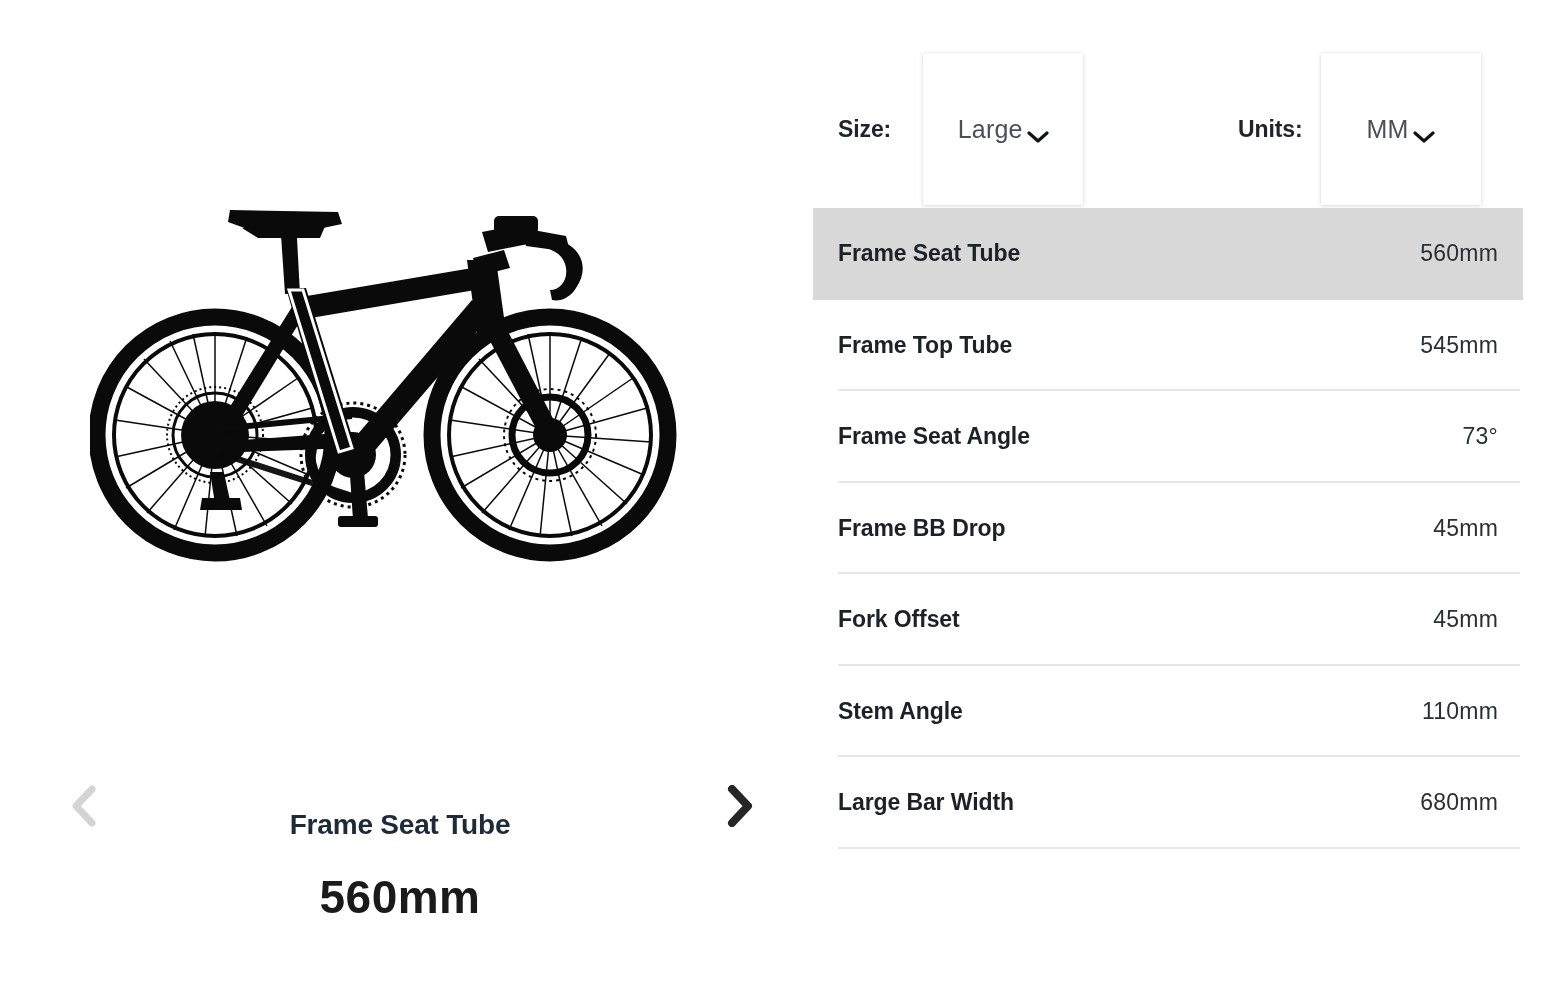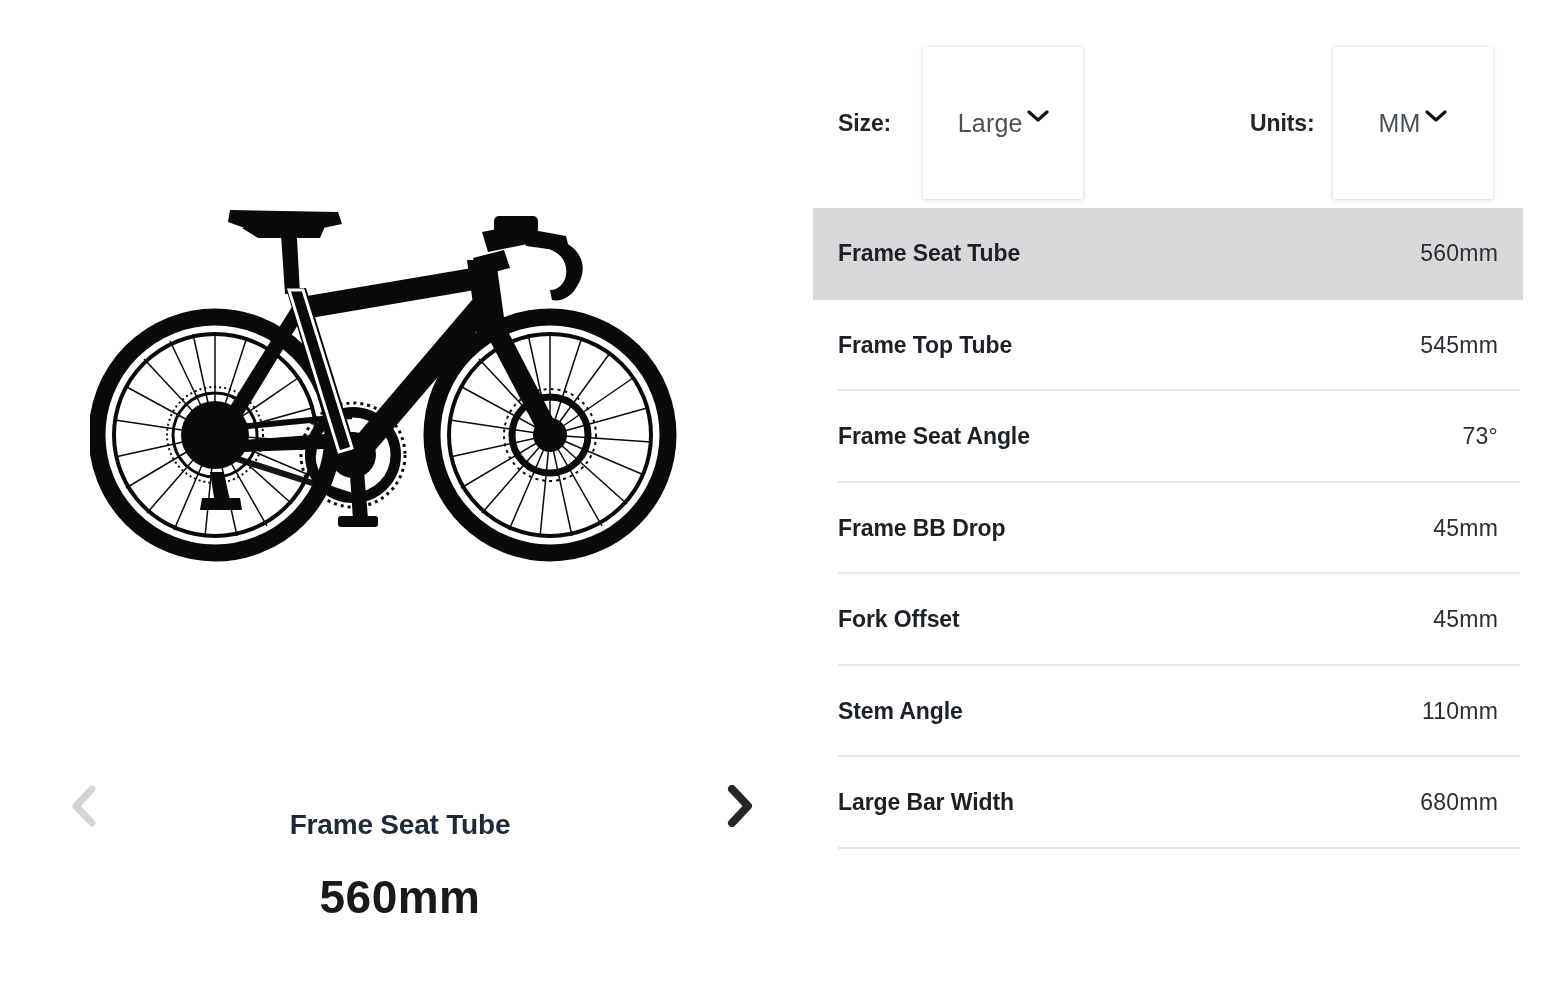--- a/index.html
+++ b/index.html
@@ -92,52 +92,52 @@
   .right-panel {
     position: absolute;
     left: 800px; top: 0;
     width: 756px;
     height: 984px;
   }
 
   .controls {
     position: absolute;
     left: 0;
-    top: 11px;
+    top: 17px;
     width: 756px;
     height: 208px;
   }
 
   .control-group { position: absolute; display: flex; align-items: center; }
   .control-group.size  { left: 38px;  top: 36px; }
   .control-group.units { left: 438px; top: 36px; }
 
   .control-label {
     font-size: 23px;
     font-weight: bold;
     color: #20242b;
     letter-spacing: -0.1px;
     white-space: nowrap;
   }
   .control-group.size  .control-label { margin-right: 32px; }
-  .control-group.units .control-label { margin-right: 18px; margin-left: 12px; }
+  .control-group.units .control-label { margin-right: 18px; }
 
   .select-box {
     width: 160px;
     height: 152px;
     background: #ffffff;
     box-shadow: 0 1px 5px rgba(0,0,0,0.13), 0 0 2px rgba(0,0,0,0.08);
     display: flex;
     align-items: center;
     justify-content: center;
     cursor: pointer;
     border: none;
     font-family: inherit;
   }
-  .select-inner { display: flex; align-items: flex-start; gap: 4px; }
+  .select-inner { display: flex; align-items: flex-end; gap: 4px; }
   .select-value {
     font-size: 25px;
     color: #4a5058;
     font-weight: normal;
     letter-spacing: 0.2px;
   }
 
   
   .spec-table {
     position: absolute;

